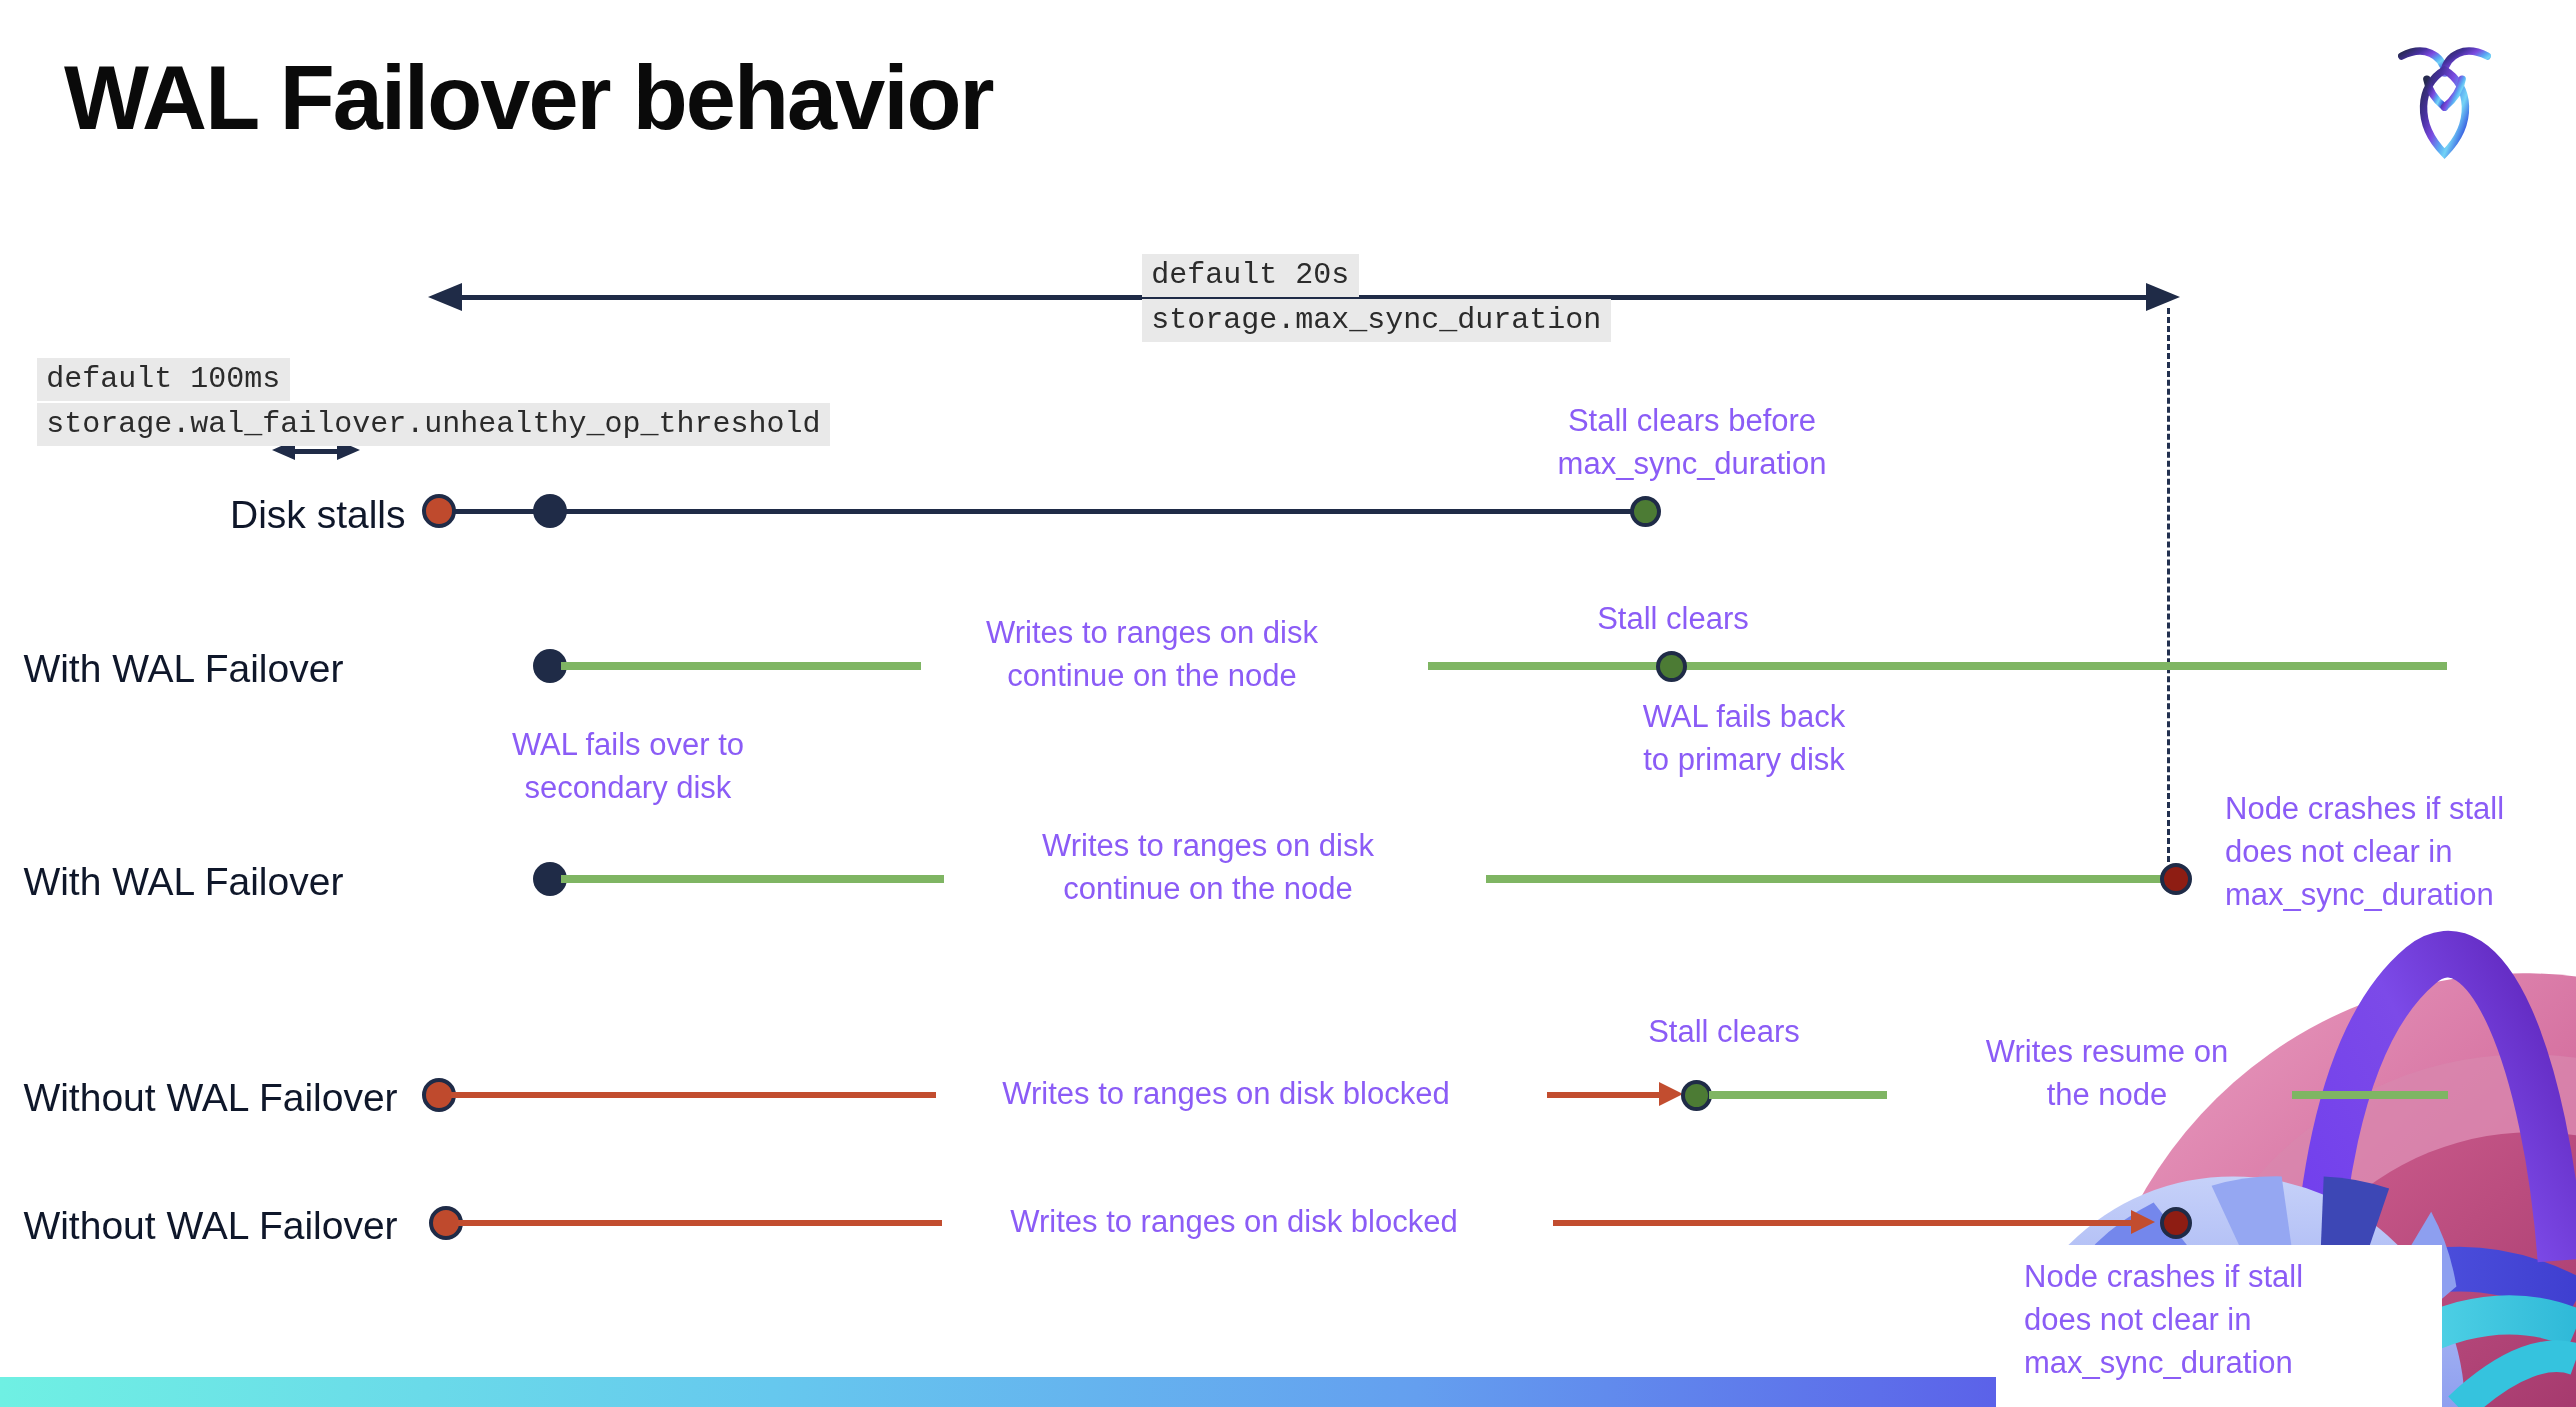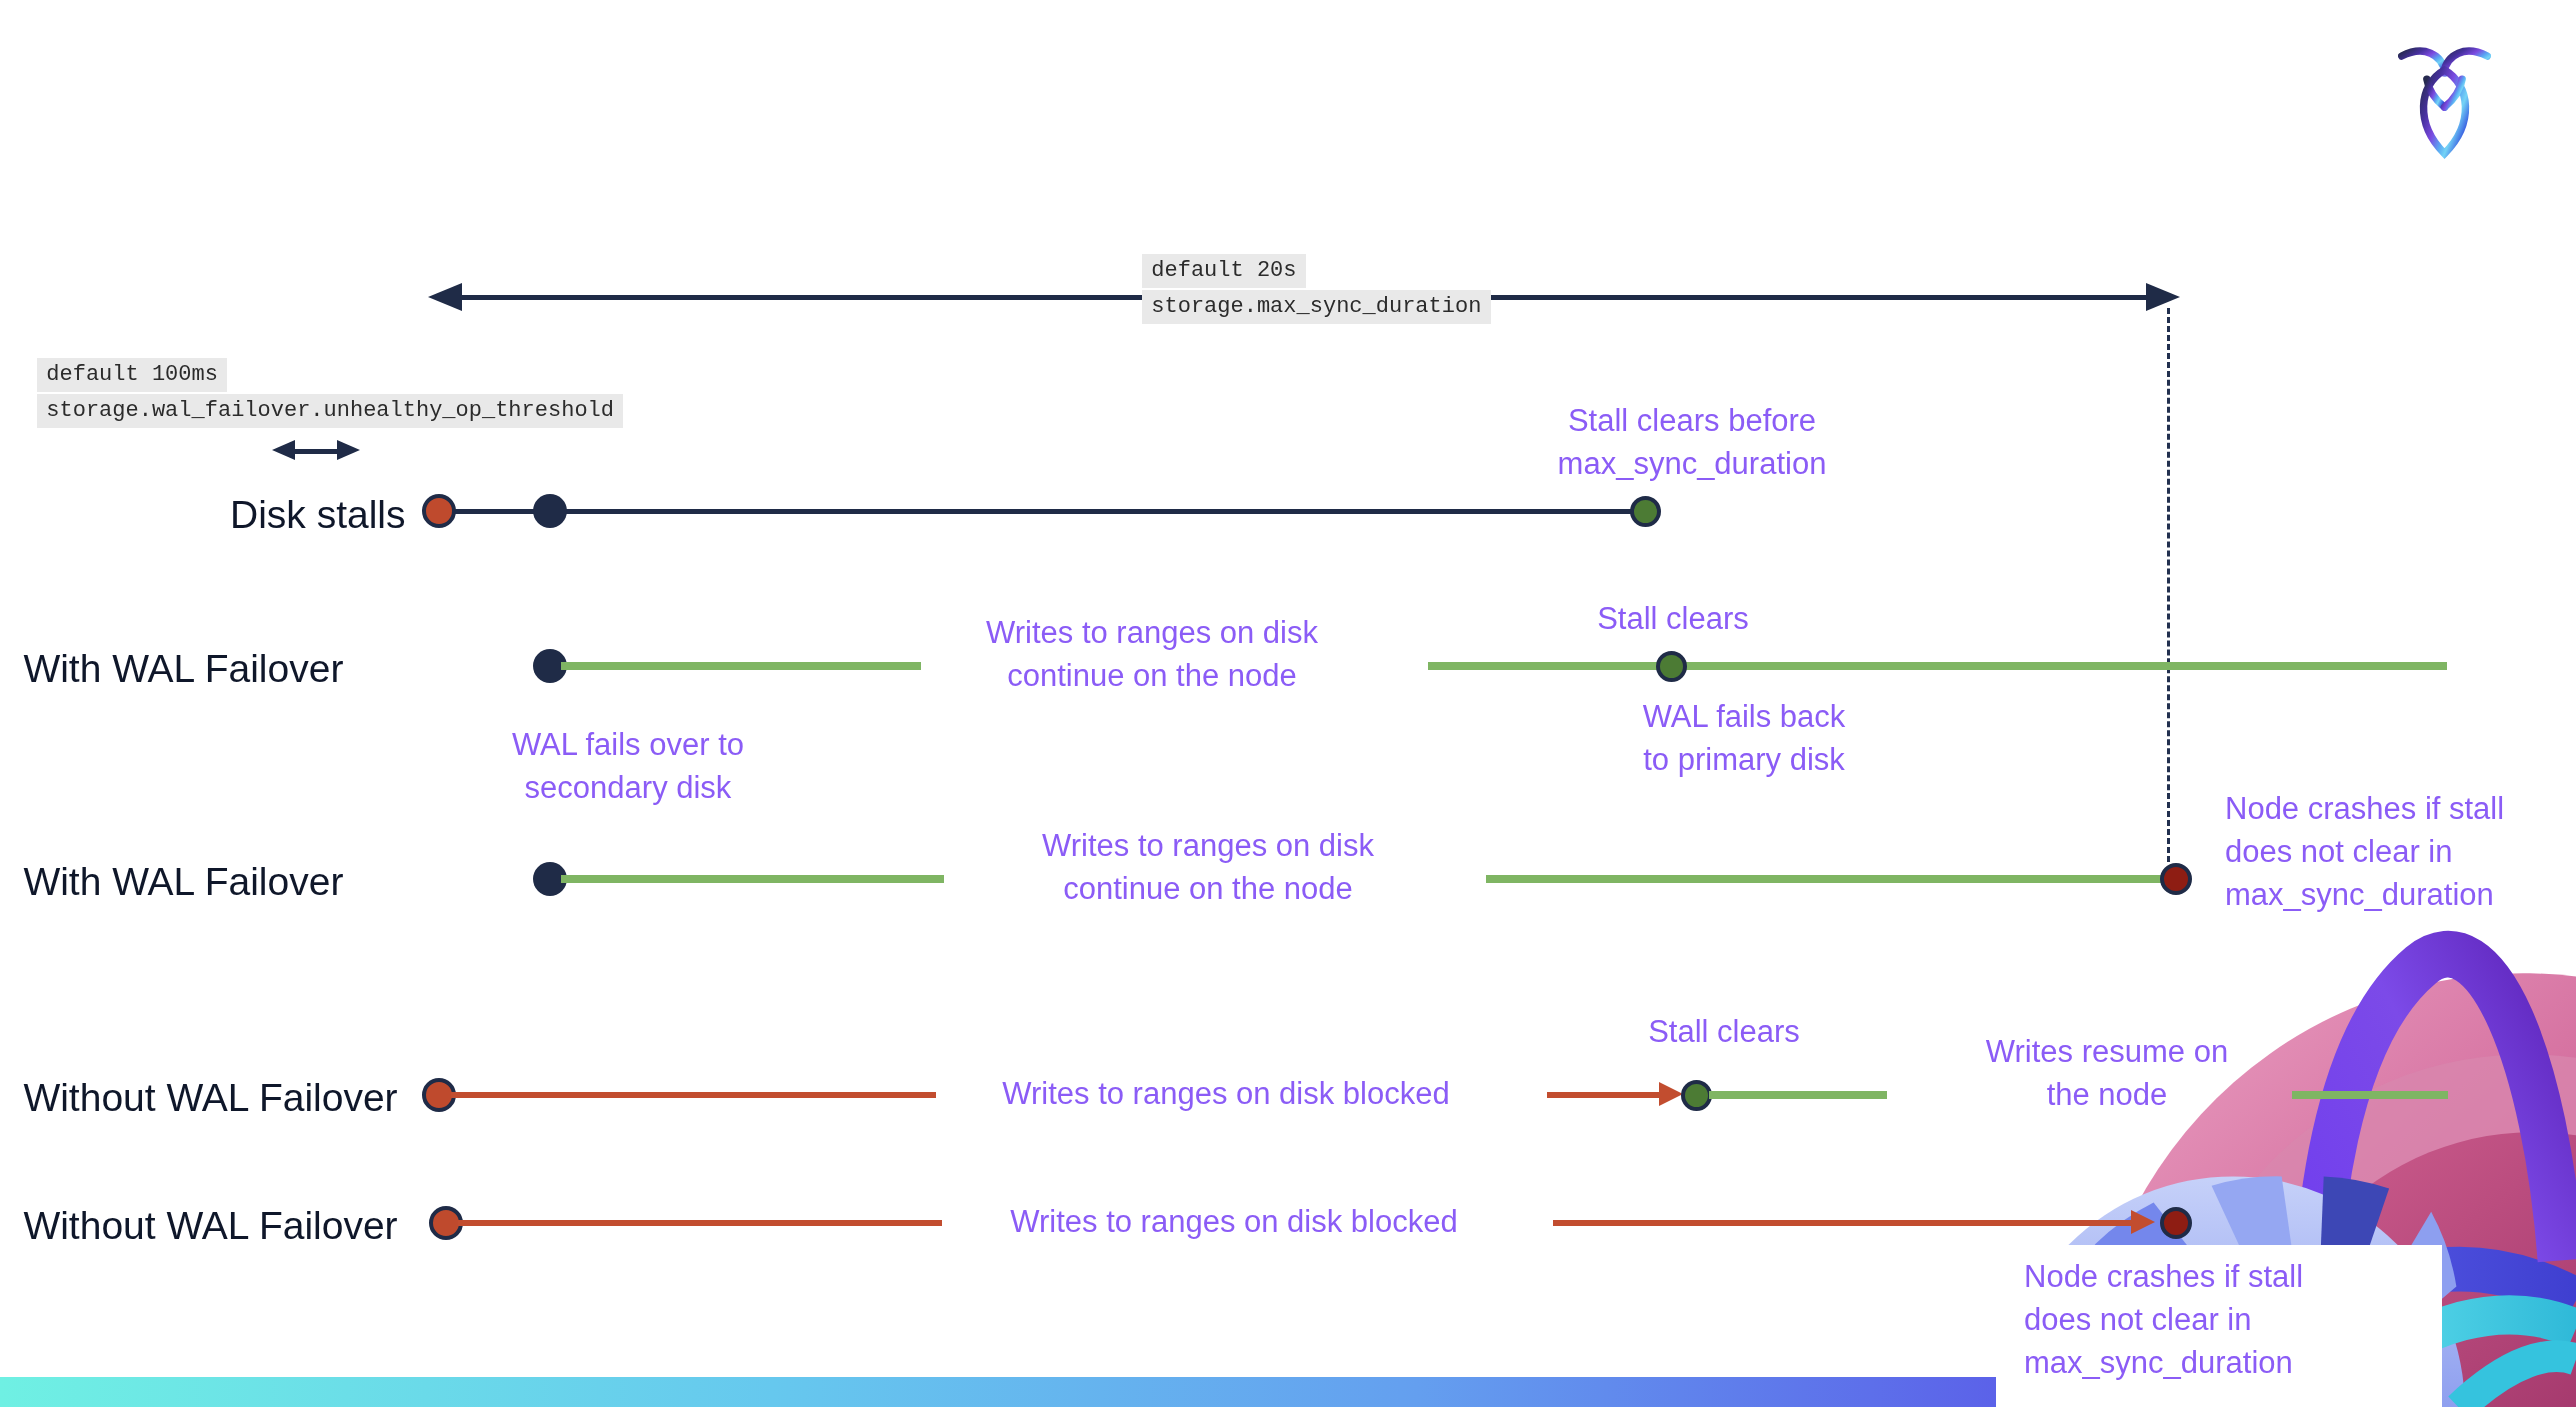--- a/index.html
+++ b/index.html
@@ -6,21 +6,21 @@
   .slide{position:relative;width:2576px;height:1408px;background:#ffffff;overflow:hidden;
          font-family:"Liberation Sans",sans-serif;color:#141414;}
   .abs{position:absolute;}
   .pre{white-space:pre-line;}
 
   
   .title{left:64px;top:47px;font-size:90px;font-weight:800;letter-spacing:-1.9px;color:#0a0a0a;z-index:6;}
   .rowlabel{font-size:39px;color:#0f172a;z-index:6;line-height:1.25;}
   .ann{font-size:31px;color:#8b5cf6;line-height:1.38;z-index:6;}
   .center{text-align:center;transform:translateX(-50%);}
-  .code{font-family:"Liberation Mono",monospace;font-size:22px;color:#2b2b2b;z-index:6;}
+  .code{font-family:"Liberation Mono",monospace;font-size:30px;color:#2b2b2b;z-index:6;}
   .code span{display:inline-block;background:#e9e9e9;padding:3.7px 9.3px 5.6px 9.3px;}
   .codeline2{margin-top:1.9px;text-align:center;}
 
   
   .hline{position:absolute;z-index:4;}
   .navy-line{height:4.7px;background:#1f2b47;}
   .green-line{height:8.4px;background:#7fb563;}
   .red-line{height:5.6px;background:#c24d2f;}
   .dashed-v{position:absolute;width:0;border-left:3.7px dashed #22304f;z-index:4;}
 
@@ -45,20 +45,21 @@
   .brand-art{right:0;bottom:0;width:841px;height:495px;z-index:2;}
   .crash-box{left:1996px;top:1245px;width:446px;height:163px;background:#ffffff;z-index:3;}
   .crash-box-text{left:2024px;top:1256px;z-index:6;}
   .logo{left:2398px;top:41px;width:93px;height:123px;z-index:6;}
 </style>
 </head>
 <body>
 
 <div class="slide">
 
+  <div class="abs title">WAL Failover behavior</div>
 
   <svg class="abs logo" viewBox="0 0 100 132">
     <defs>
       <linearGradient id="lg" x1="0" y1="0" x2="1" y2="0.75">
         <stop offset="0" stop-color="#262a4e"></stop>
           <stop offset="0.28" stop-color="#46309e"></stop>
         <stop offset="0.5" stop-color="#7b4ae0"></stop>
           <stop offset="0.68" stop-color="#59a6f2"></stop>
         <stop offset="0.8" stop-color="#74d4f6"></stop>
           <stop offset="1" stop-color="#3353df"></stop>

